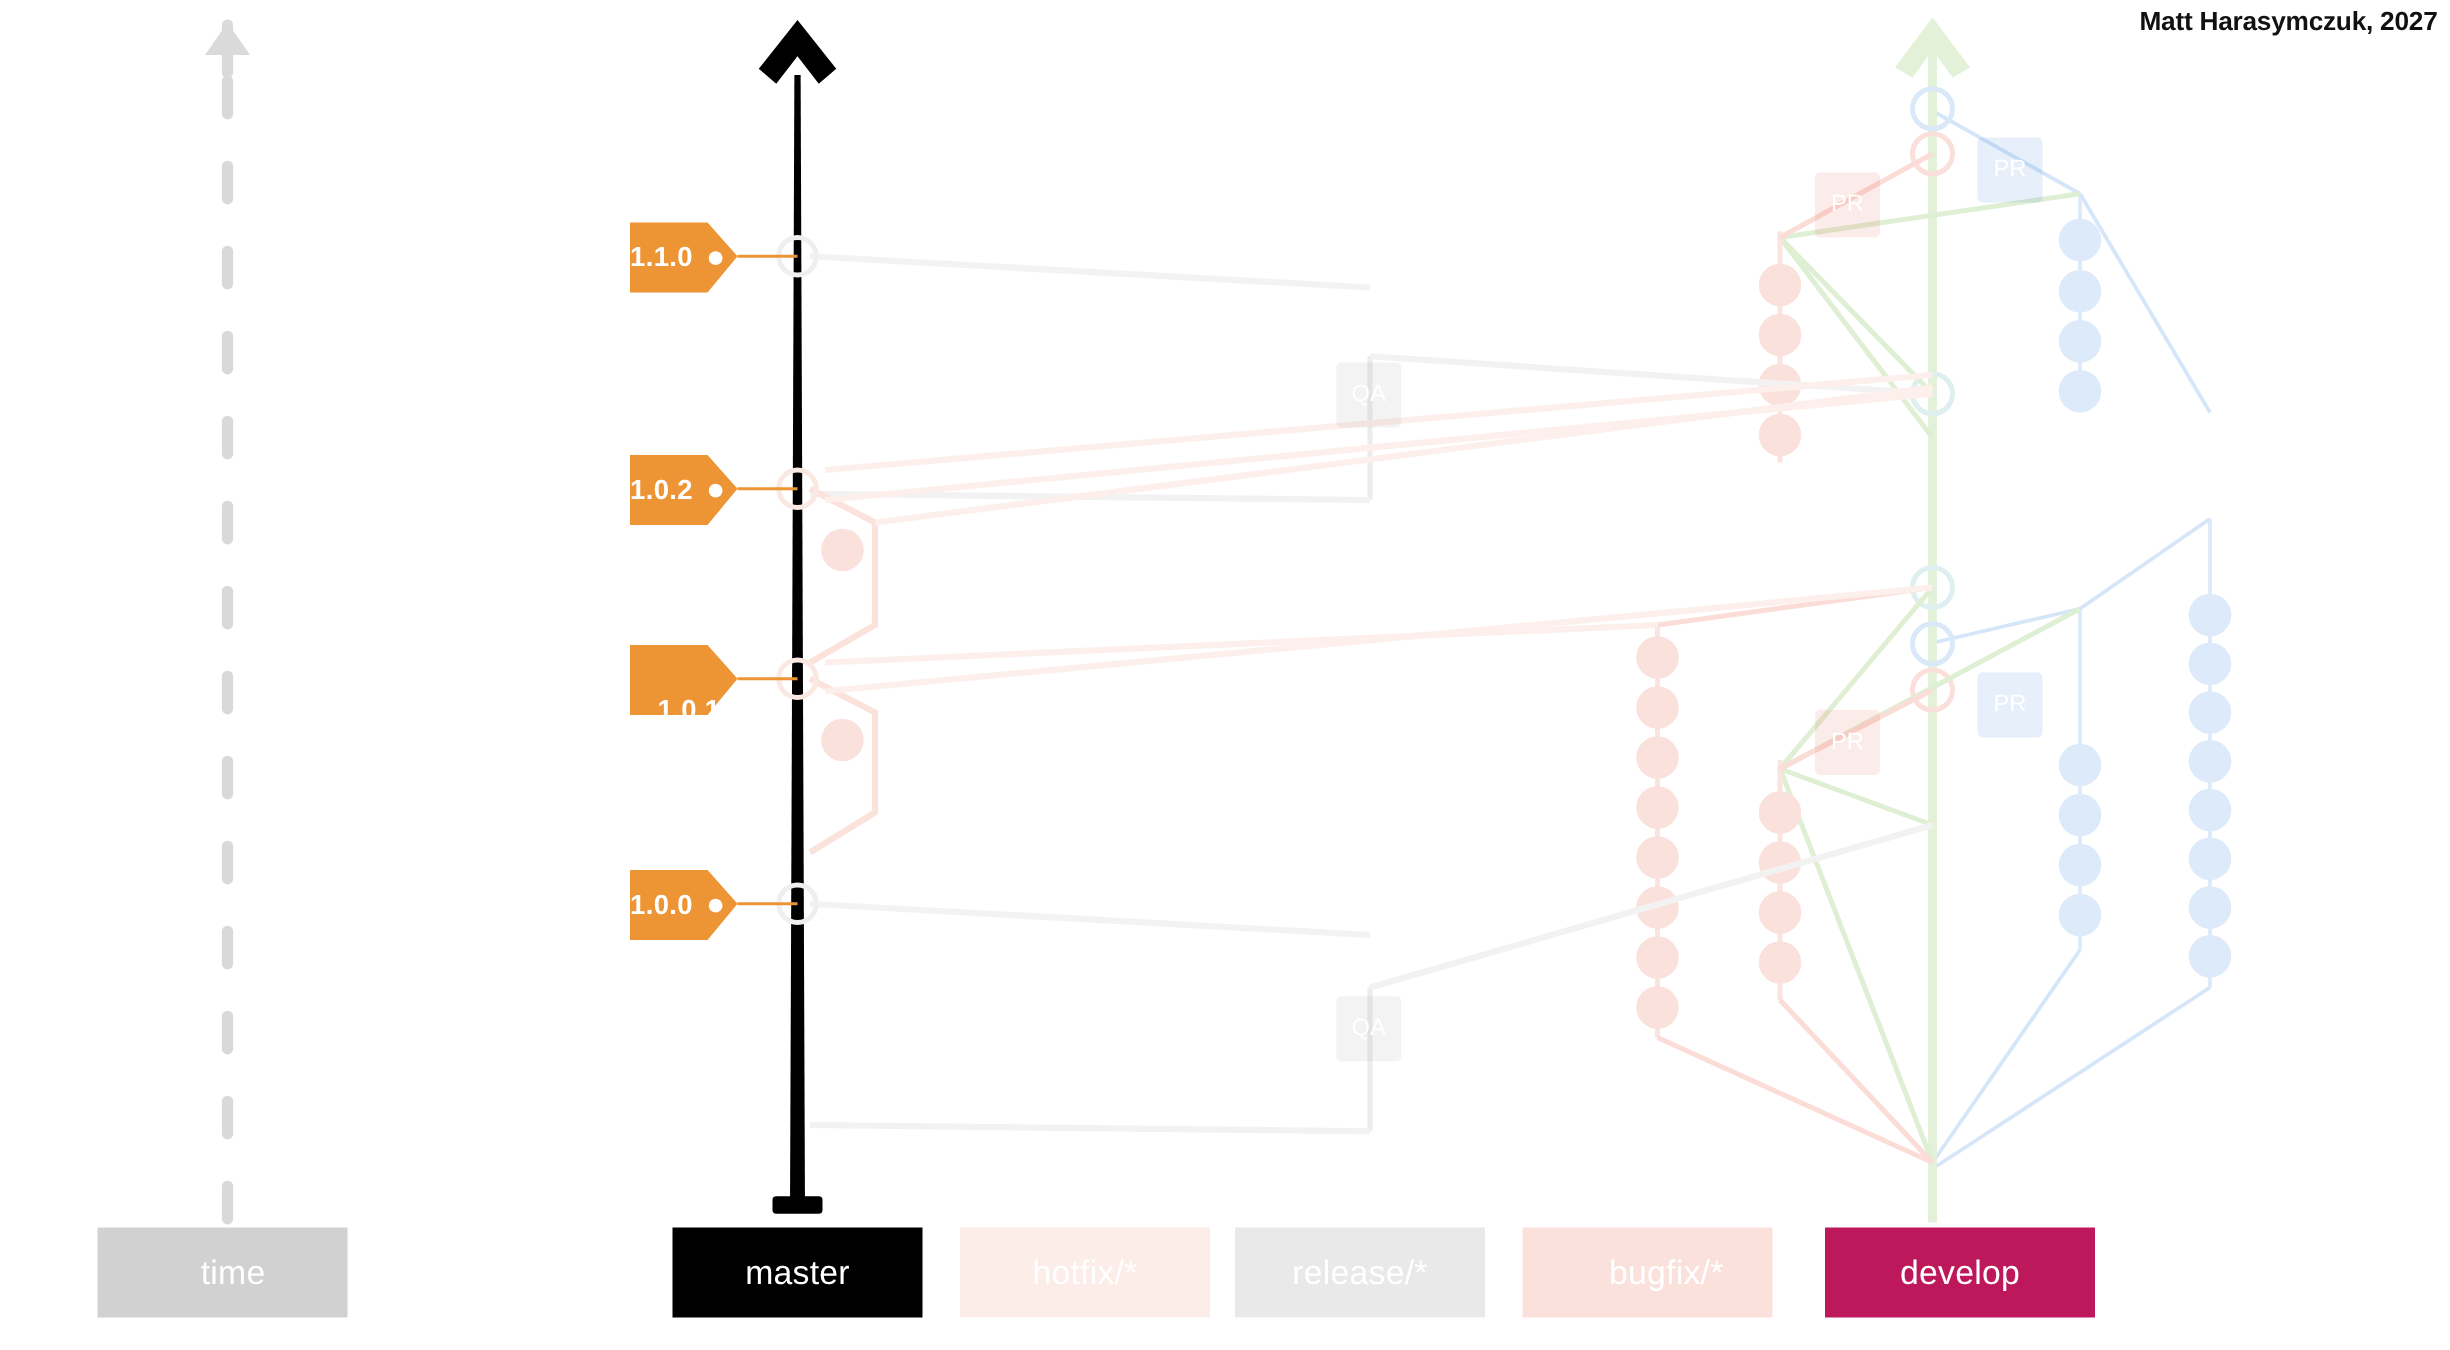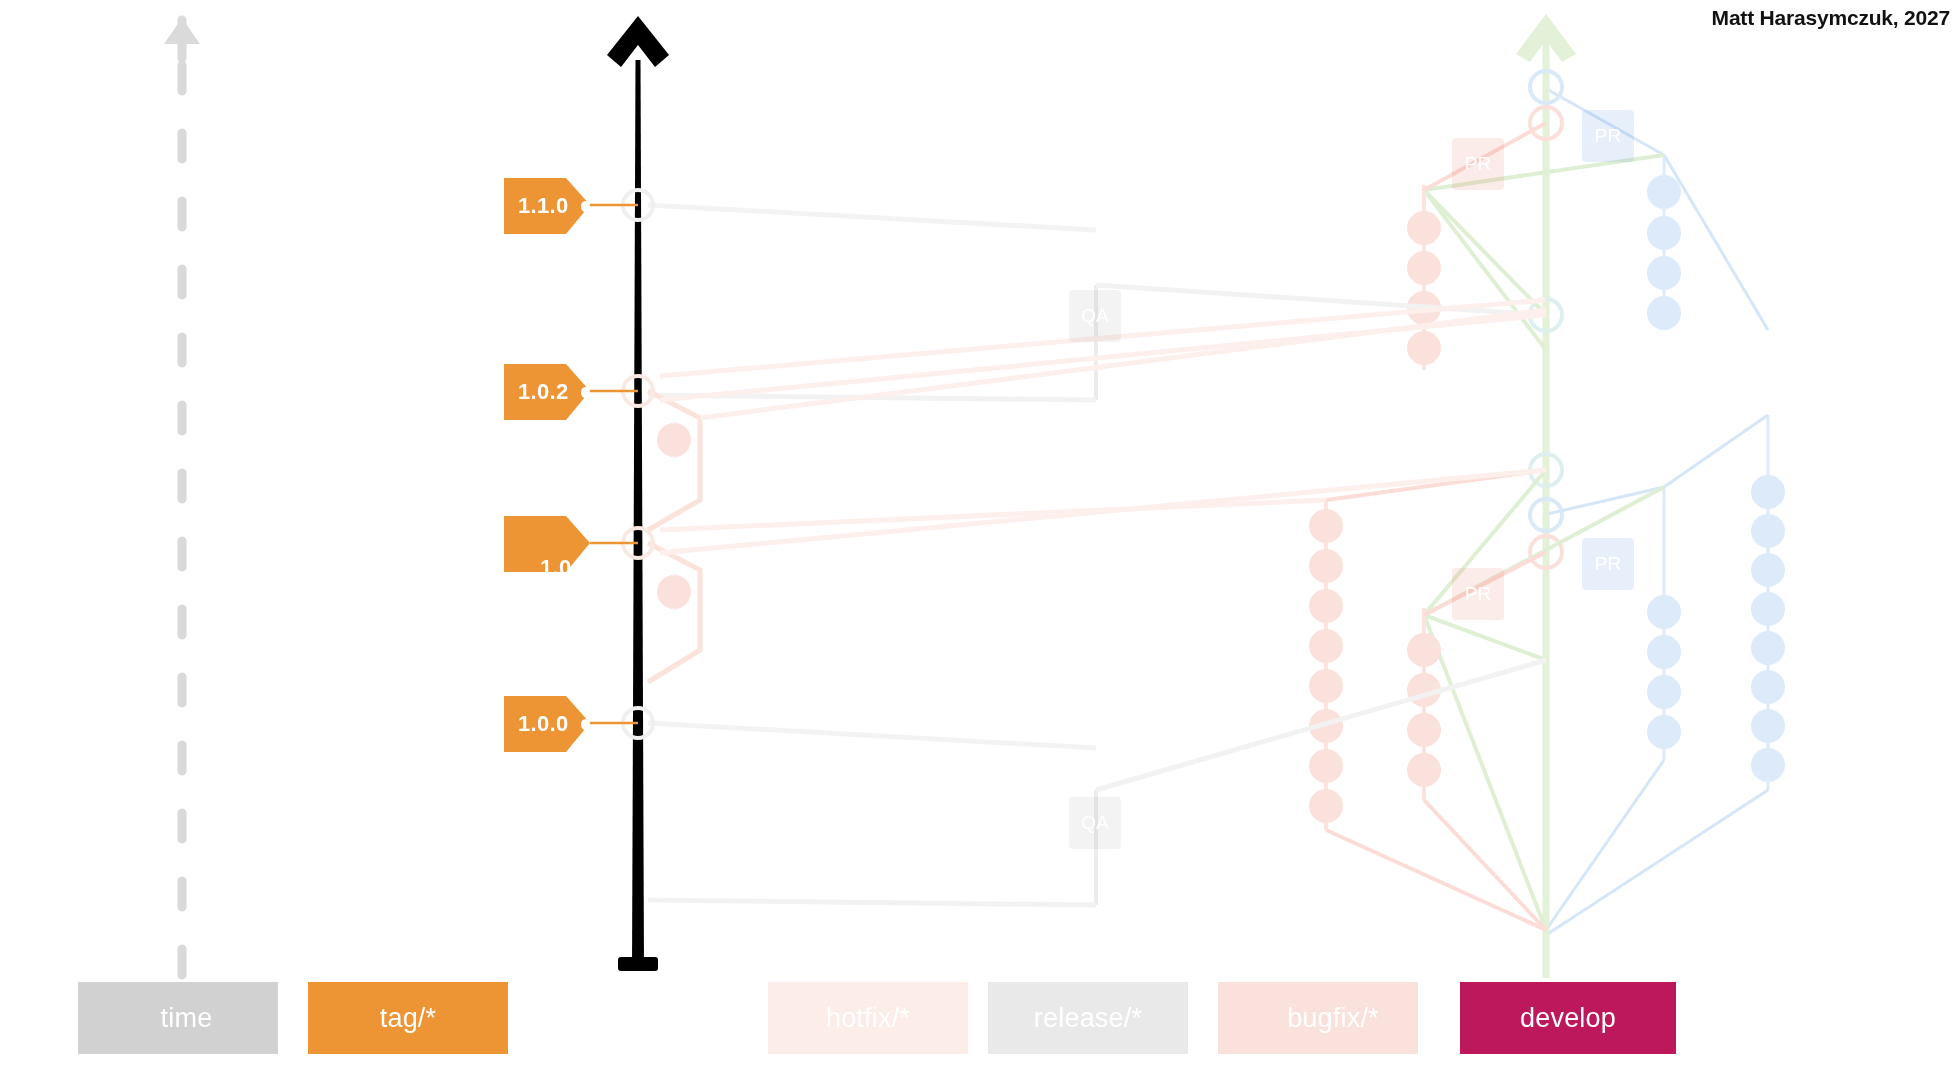--- a/index.html
+++ b/index.html
@@ -55,21 +55,20 @@
   
   .tag-label {
     position: absolute;
     height: 56px;
     display: flex;
     align-items: center;
     color: #ffffff;
     font-size: 22px;
     font-weight: bold;
     letter-spacing: 0.3px;
-    padding-left: 14px;
     user-select: none;
   }
   .tag-label .tag-text { line-height: 1; }
   .tag-label .tag-hole {
     width: 11px; height: 11px;
     border-radius: 50%;
     background: #ffffff;
     margin-left: 13px;
   }
   
@@ -287,22 +286,22 @@
   <div class="node-chip" style="left:1452px; top:568px; background:rgba(232,80,55,0.11);">
     <span>PR</span>
   </div>
 
   <div id="signature">Matt Harasymczuk, 2027</div>
 
   <div id="legend">
     <div class="legend-box" style="left:78px;  width:200px; background:#D1D1D1;padding-left:17px;">
       <span>time</span>
     </div>
-    <div class="legend-box" style="left:308px; width:200px; background:#ED9434;">
-      <span>tag/*</span>
+    <div class="legend-box" style="left:538px; width:200px; background:#000000;">
+      <span>master</span>
     </div>
     <div class="legend-box" style="left:768px; width:200px; background:#FDEDE8;">
       <span>hotfix/*</span>
     </div>
     <div class="legend-box" style="left:988px; width:200px; background:#E9E9E9;">
       <span>release/*</span>
     </div>
     <div class="legend-box" style="left:1218px; width:200px; background:#FBE1DC;padding-left:30px;">
       <span>bugfix/*</span>
     </div>

